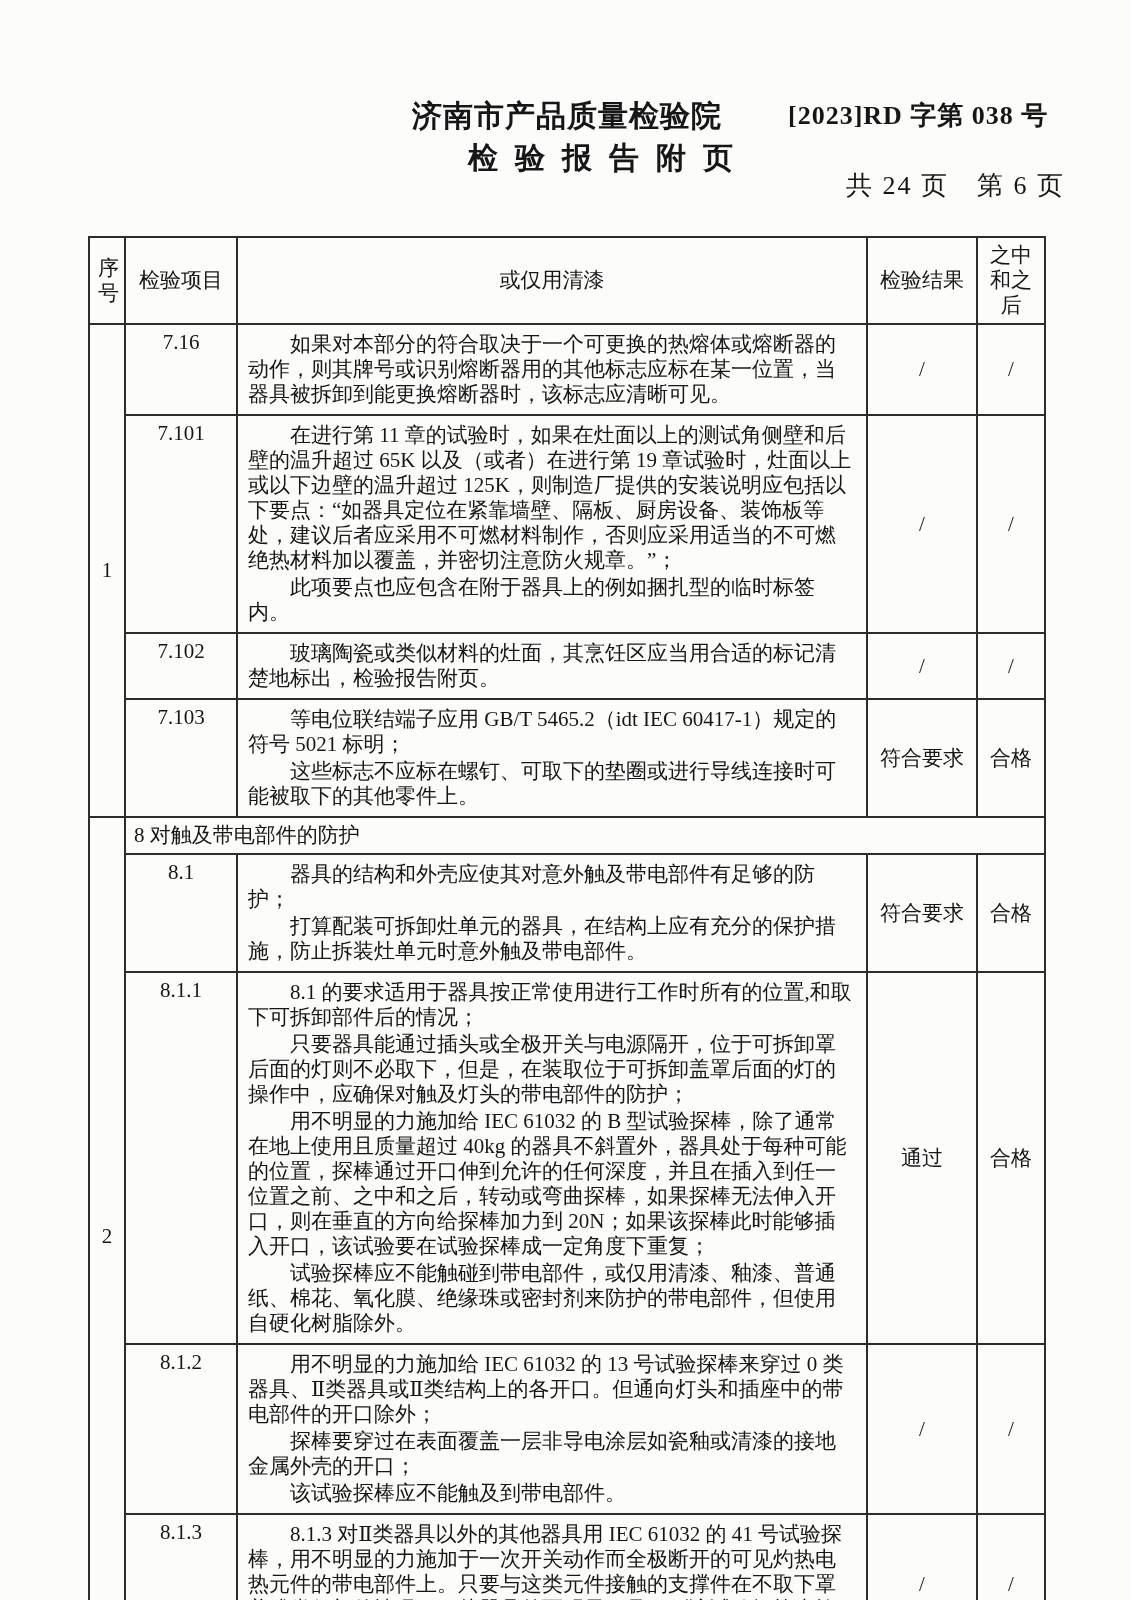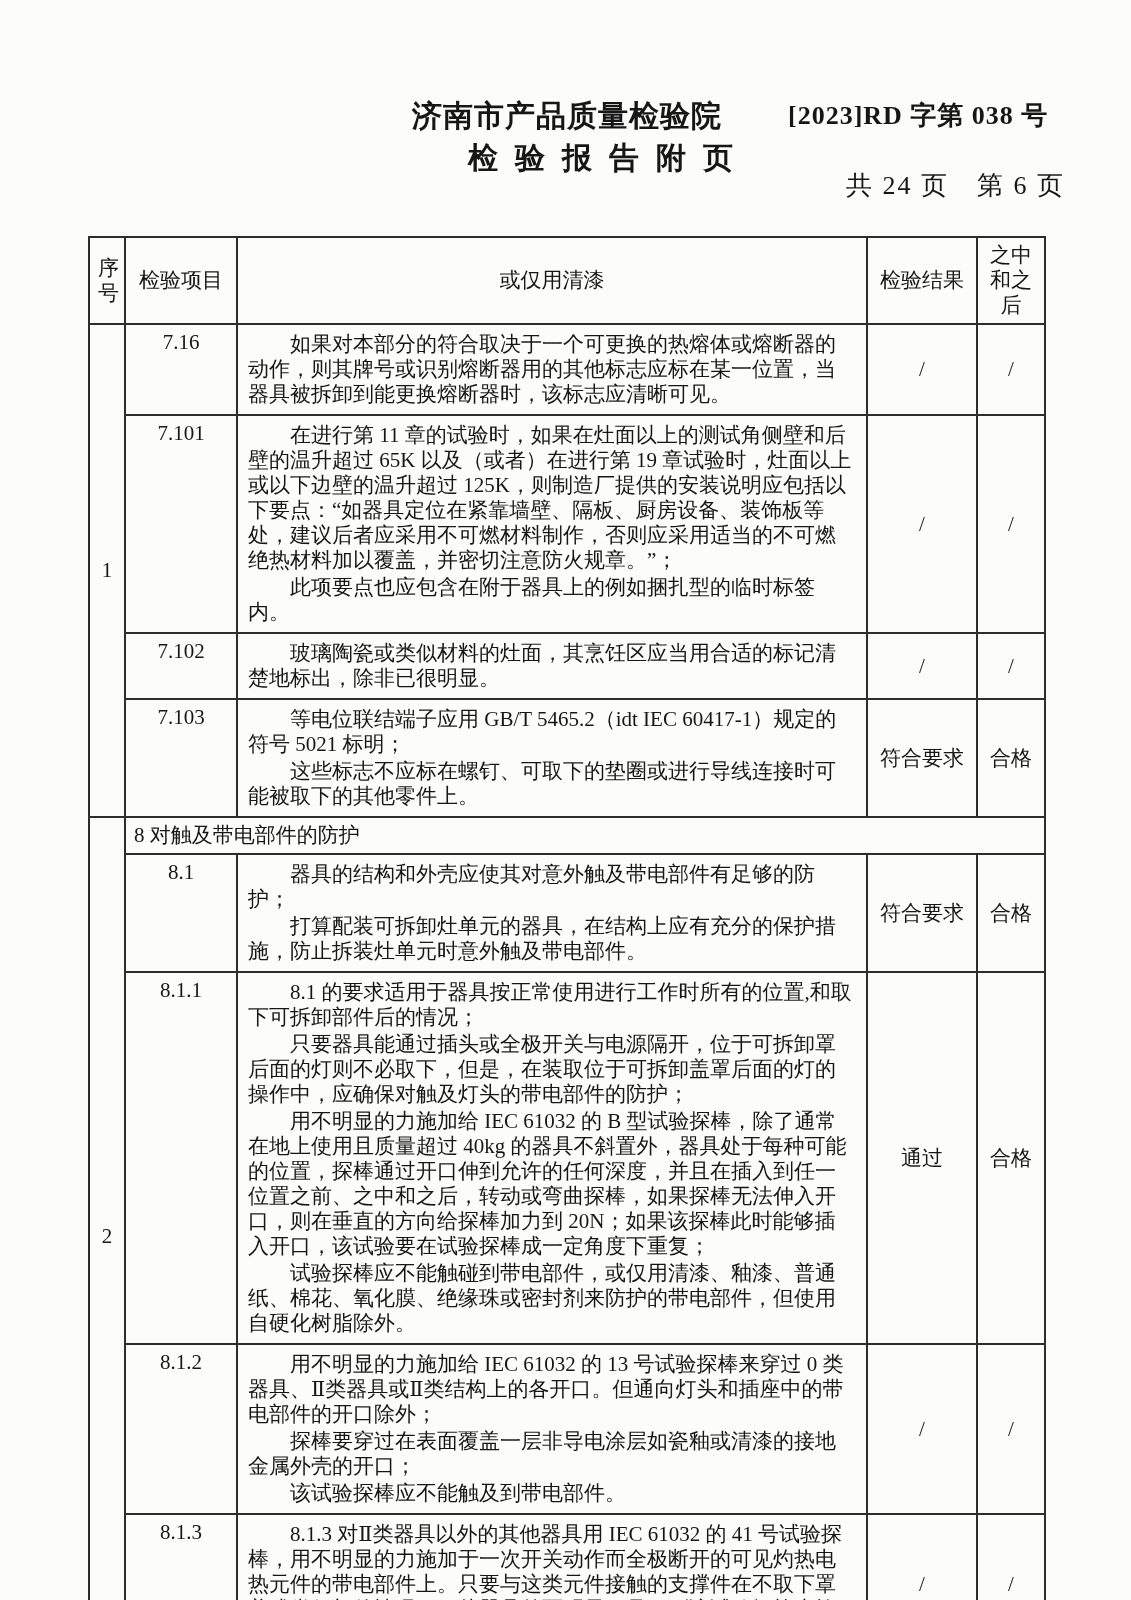--- a/index.html
+++ b/index.html
@@ -115,21 +115,21 @@
         <p>在进行第 11 章的试验时，如果在灶面以上的测试角侧壁和后壁的温升超过 65K 以及（或者）在进行第 19 章试验时，灶面以上或以下边壁的温升超过 125K，则制造厂提供的安装说明应包括以下要点：“如器具定位在紧靠墙壁、隔板、厨房设备、装饰板等处，建议后者应采用不可燃材料制作，否则应采用适当的不可燃绝热材料加以覆盖，并密切注意防火规章。”；</p>
         <p>此项要点也应包含在附于器具上的例如捆扎型的临时标签内。</p>
       </td>
       <td class="res">/</td>
       <td class="ver">/</td>
     </tr>
 
     <tr>
       <td class="item">7.102</td>
       <td class="req">
-        <p>玻璃陶瓷或类似材料的灶面，其烹饪区应当用合适的标记清楚地标出，除非已很明显。</p>
+        <p>玻璃陶瓷或类似材料的灶面，其烹饪区应当用合适的标记清楚地标出，检验报告附页。</p>
       </td>
       <td class="res">/</td>
       <td class="ver">/</td>
     </tr>
 
     <tr>
       <td class="item">7.103</td>
       <td class="req">
         <p>等电位联结端子应用 GB/T 5465.2（idt IEC 60417-1）规定的符号 5021 标明；</p>
         <p>这些标志不应标在螺钉、可取下的垫圈或进行导线连接时可能被取下的其他零件上。</p>

